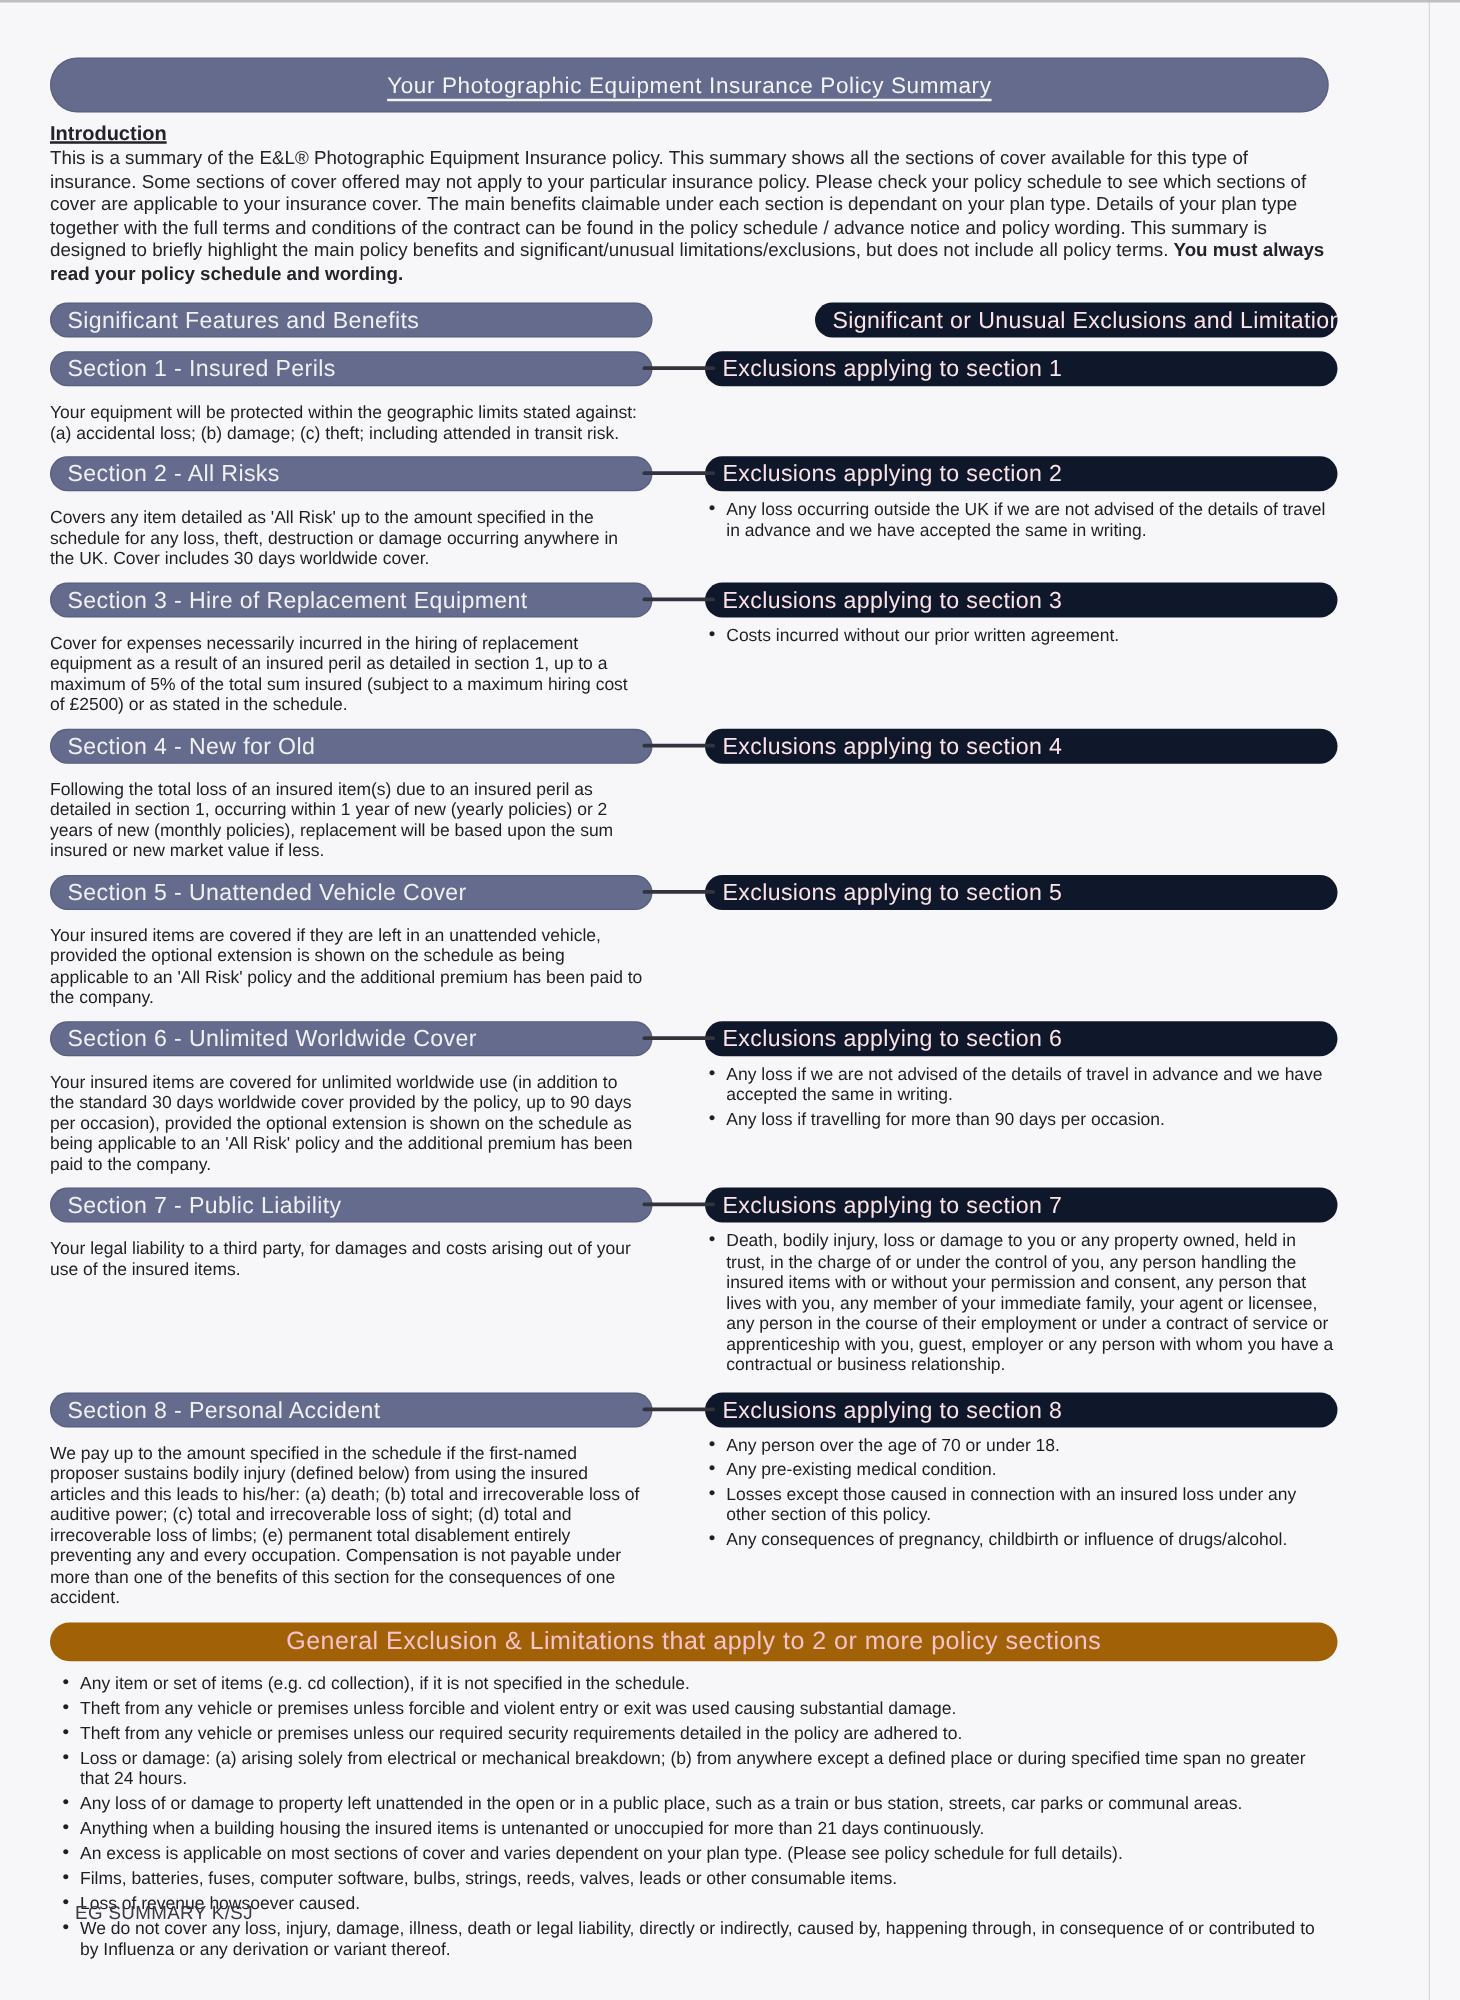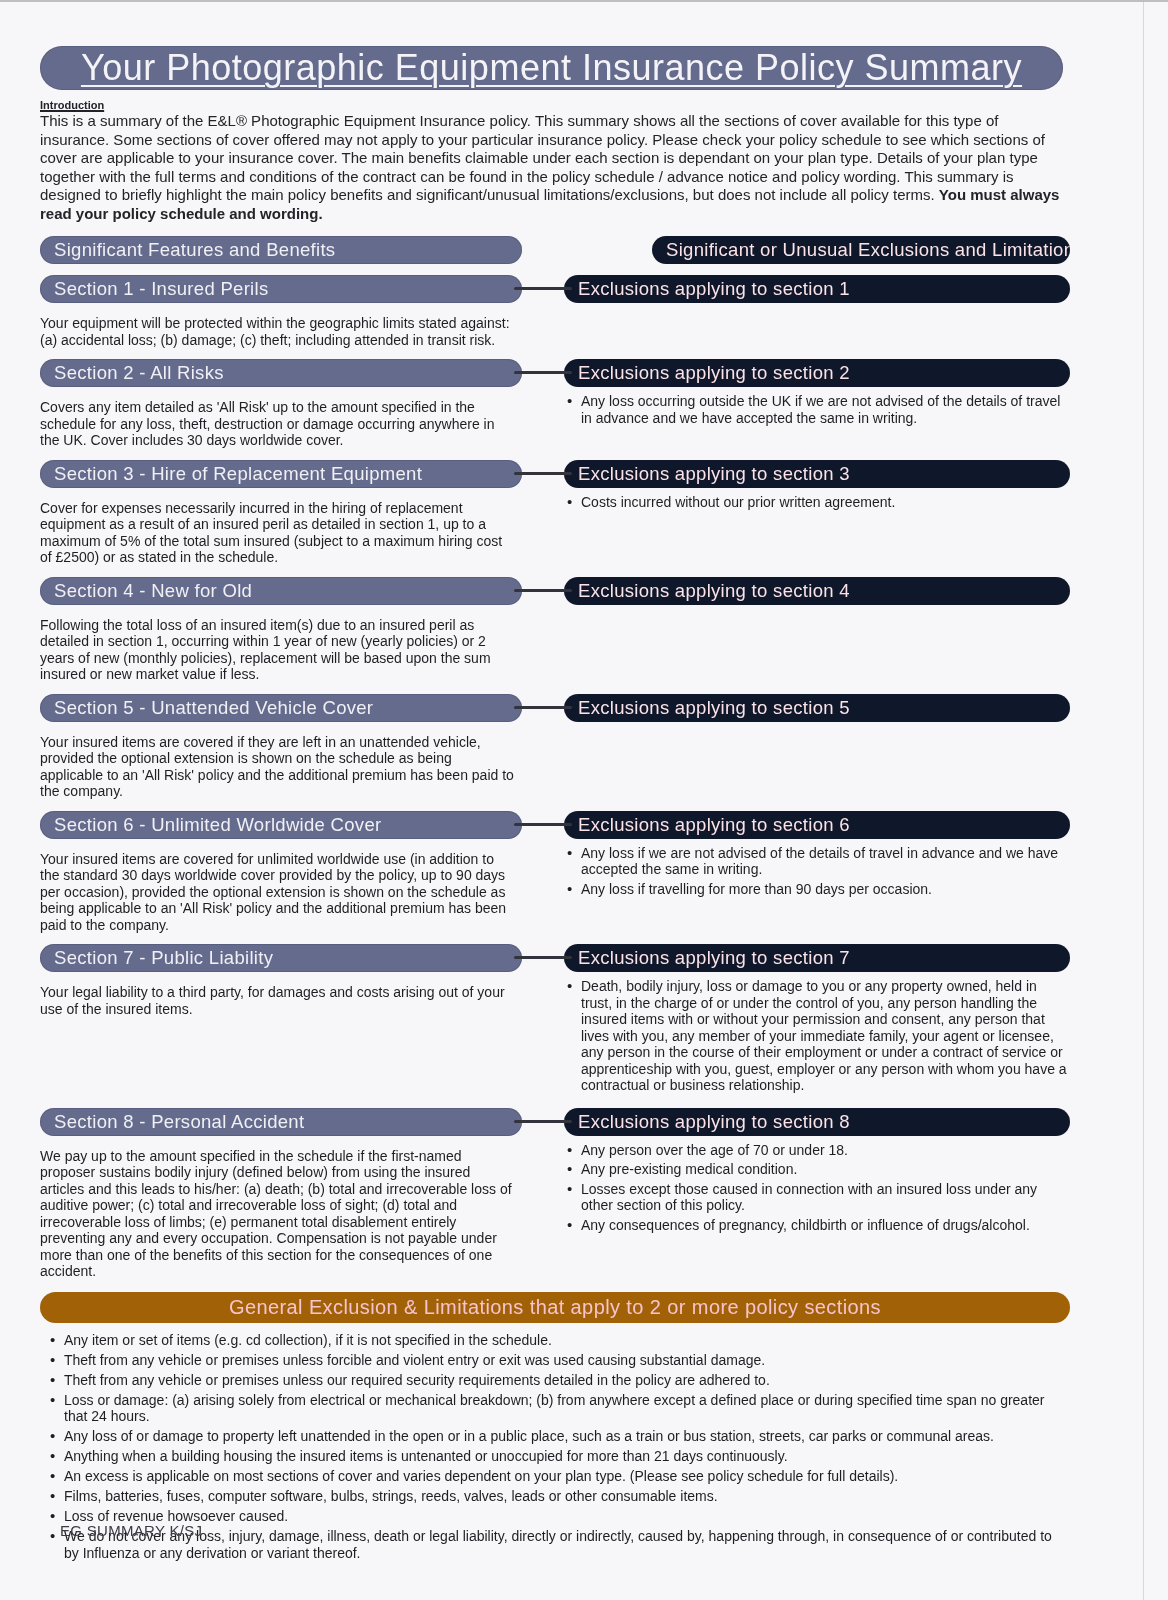--- a/index.html
+++ b/index.html
@@ -16,28 +16,28 @@
   .scan-right-edge{position:absolute;top:0;bottom:0;right:24px;width:1px;background:#b9b8c0;opacity:.5;}
   .content{padding:46px 98px 0 40px;width:1030px;box-sizing:content-box;}
 
   .title-bar{
     width:1023px;height:44px;border-radius:22px;
     background:#656b8d;
     display:flex;align-items:center;justify-content:center;
     box-shadow:0 0 0 1px rgba(70,75,110,.35) inset;
   }
   .title-bar span{
-    color:#f4f4f8;font-size:36px;letter-spacing:.5px;
+    color:#f4f4f8;font-size:18px;letter-spacing:.5px;
     text-decoration:underline;text-decoration-thickness:2px;text-underline-offset:5px;
     white-space:nowrap;
   }
 
   .intro{margin-top:9px;}
   .intro h2{
-    margin:0 0 1px 0;font-size:11px;color:#222228;
+    margin:0 0 1px 0;font-size:16px;color:#222228;
     text-decoration:underline;text-decoration-thickness:2px;
   }
   .intro p{margin:0;font-size:15px;line-height:18.5px;color:#232329;}
   .intro p .bold{font-weight:bold;}
 
   .pill{
     display:flex;align-items:center;
     height:28px;border-radius:15px;
     padding:0 14px;font-size:18.5px;letter-spacing:.3px;white-space:nowrap;
     box-sizing:border-box;overflow:hidden;

